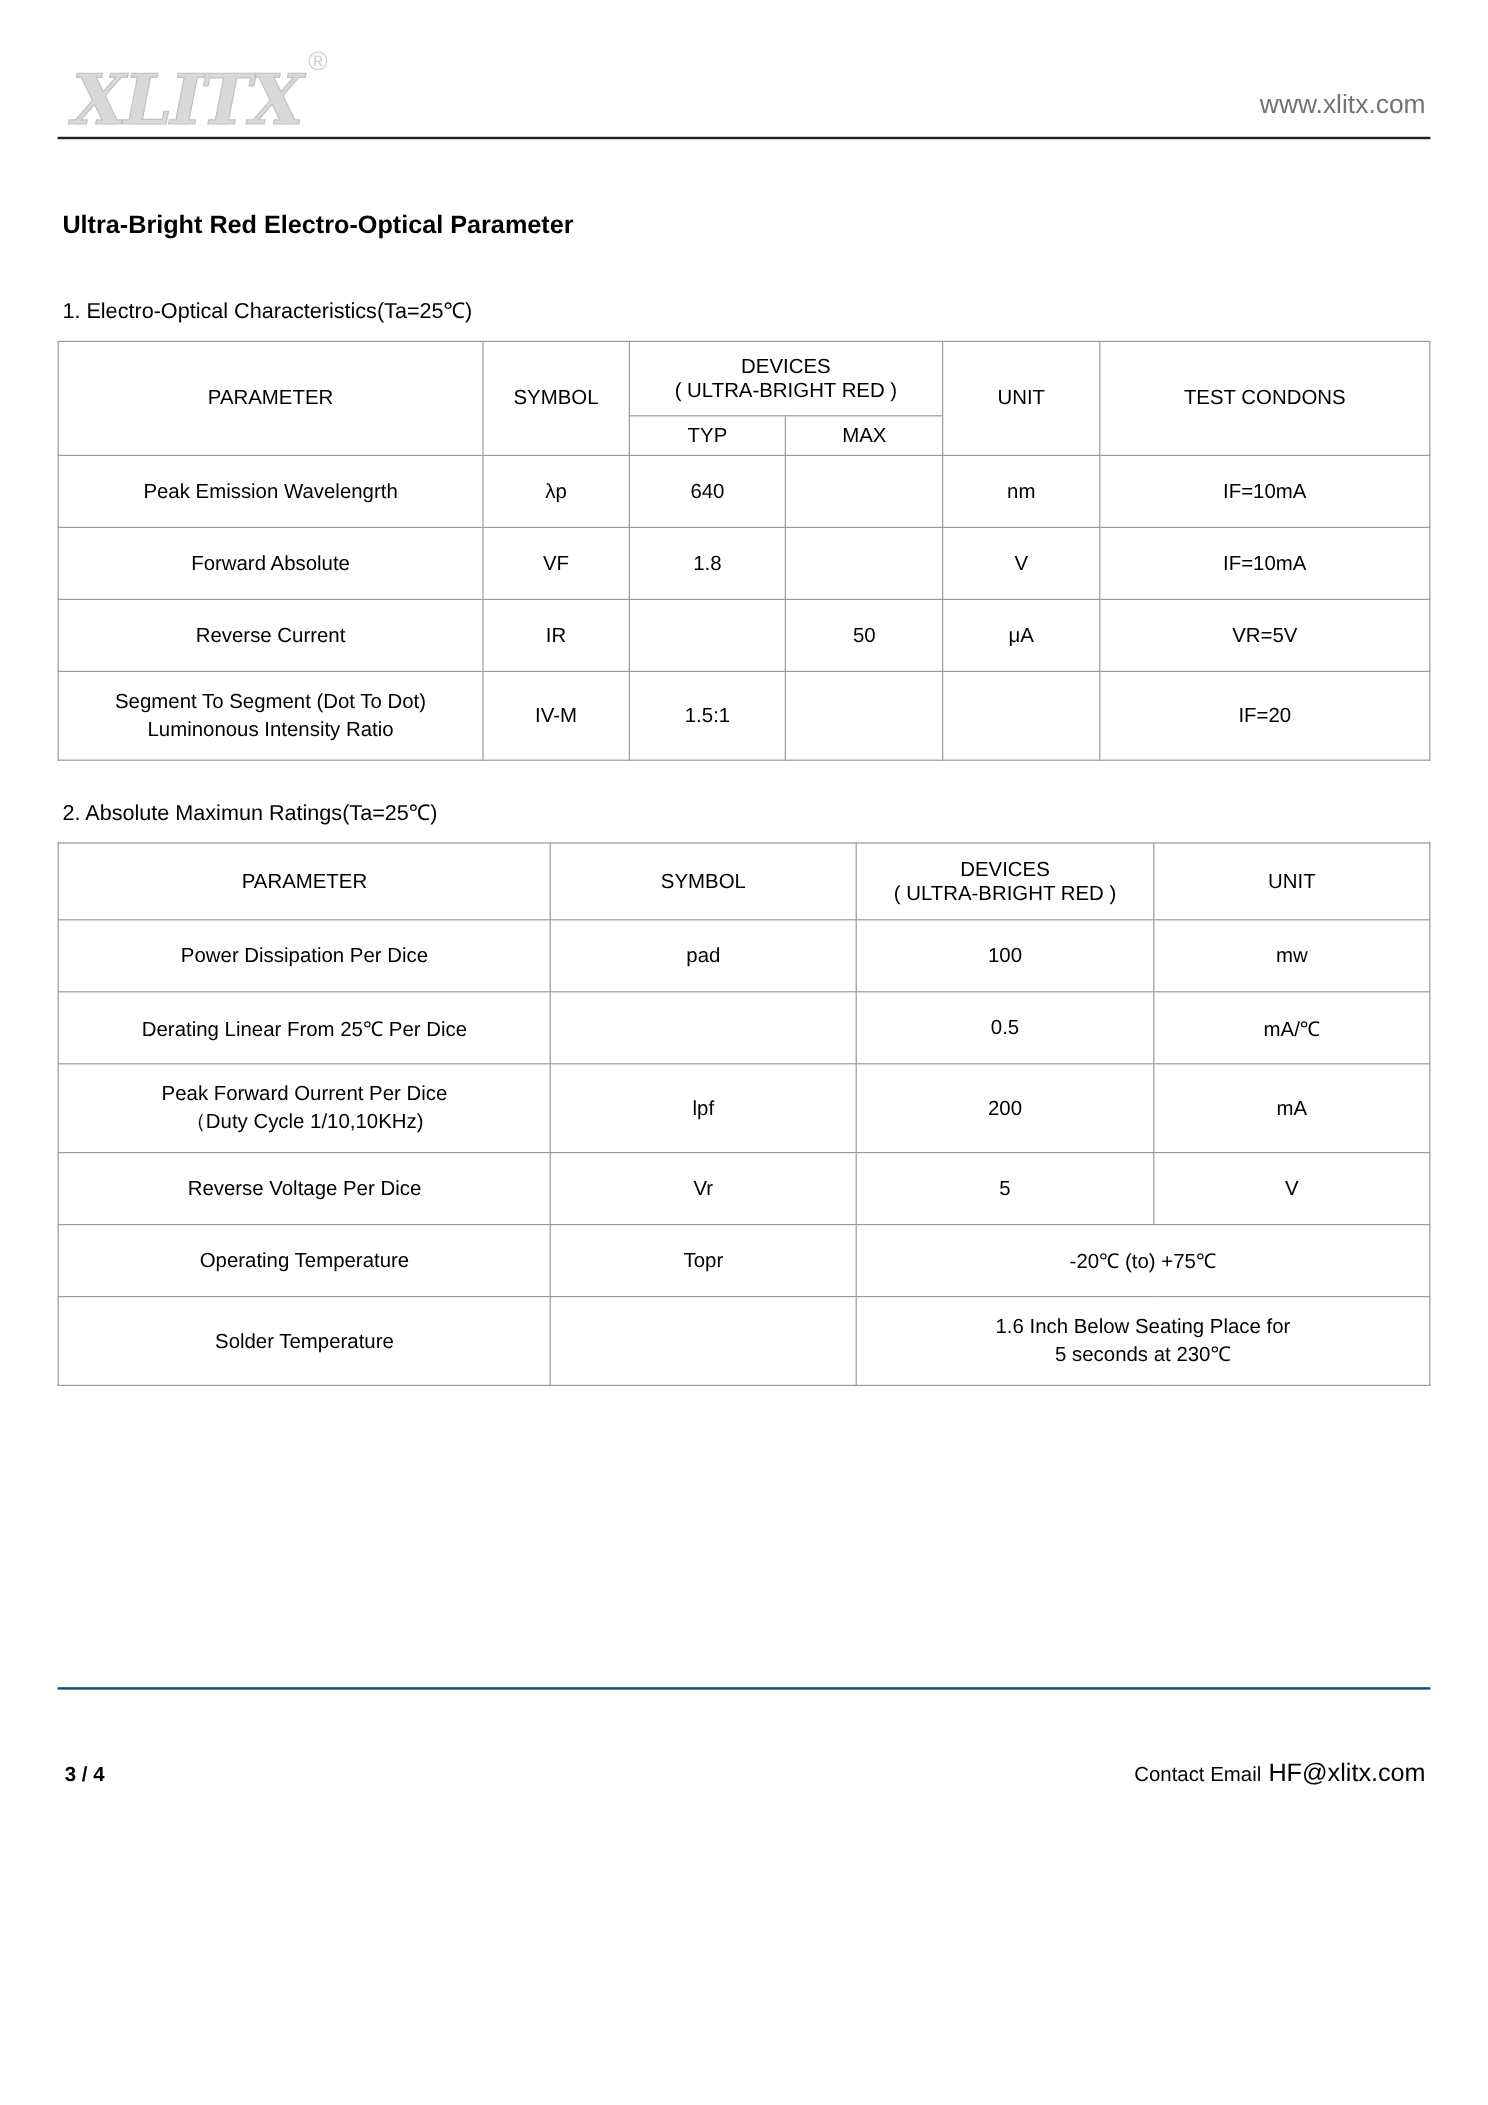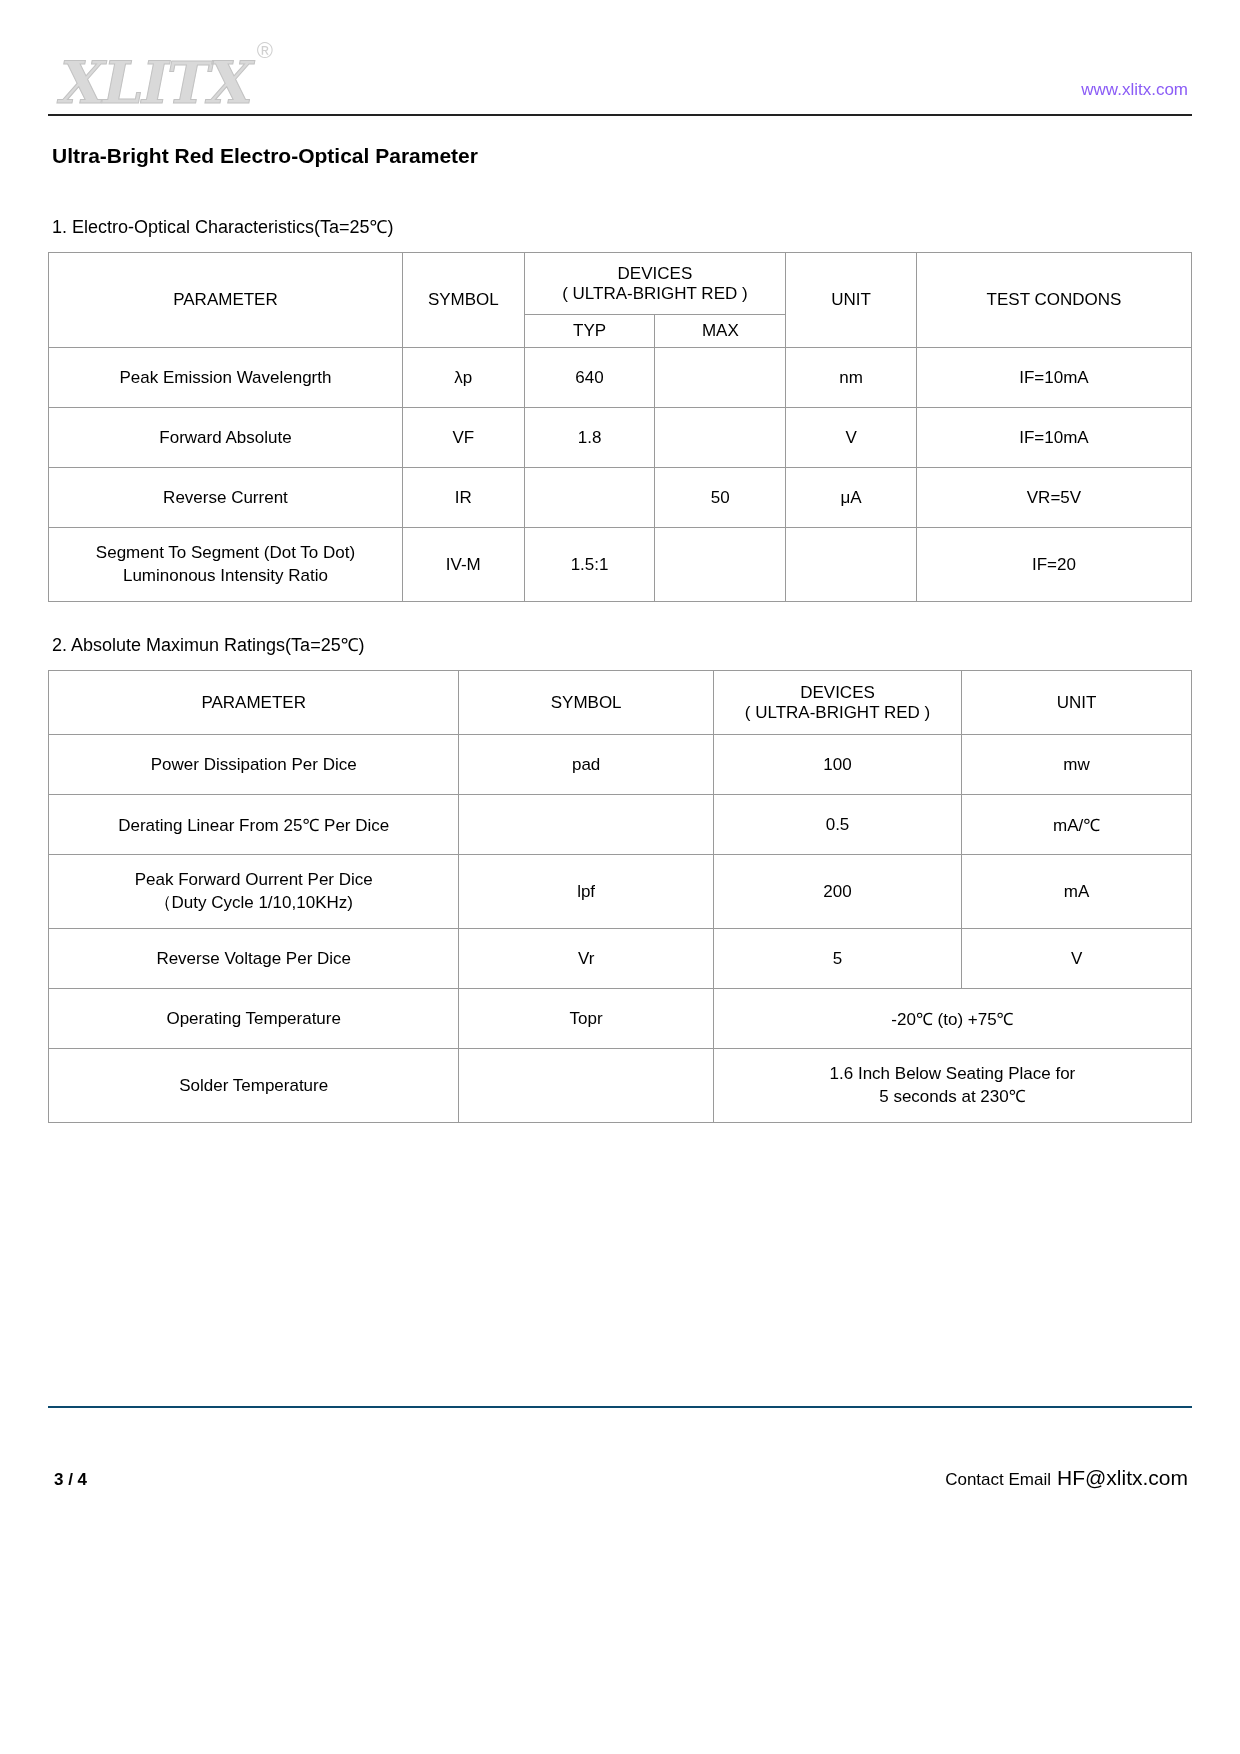--- a/index.html
+++ b/index.html
@@ -53,31 +53,31 @@
     position: absolute;
     top: -12px;
     right: -22px;
     font-size: 22px;
     color: #d0d0d0;
     font-family: "Liberation Sans", sans-serif;
     font-style: normal;
     font-weight: normal;
   }
   .site-url {
-    font-size: 17px;
-    color: #8b5cf6;
+    font-size: 22px;
+    color: #737373;
     padding-bottom: 8px;
     padding-right: 4px;
   }
 
   
   h1.doc-title {
     font-size: 21px;
     font-weight: bold;
-    margin: 28px 0 0 4px;
+    margin: 60px 0 0 4px;
   }
   .section-label {
     font-size: 18px;
     margin: 46px 0 14px 4px;
   }
   .section-label.second {
     margin-top: 30px;
   }
 
   

